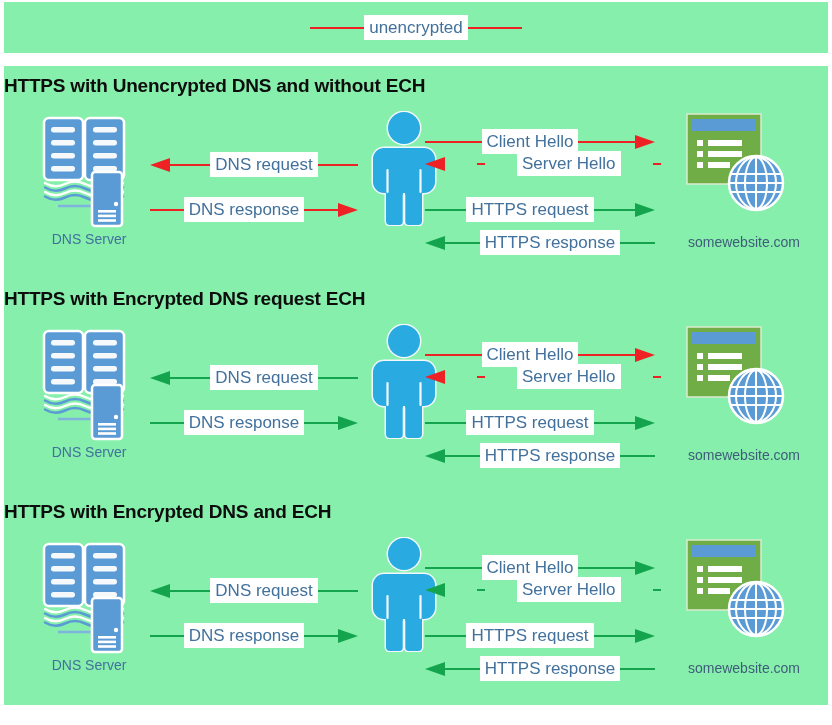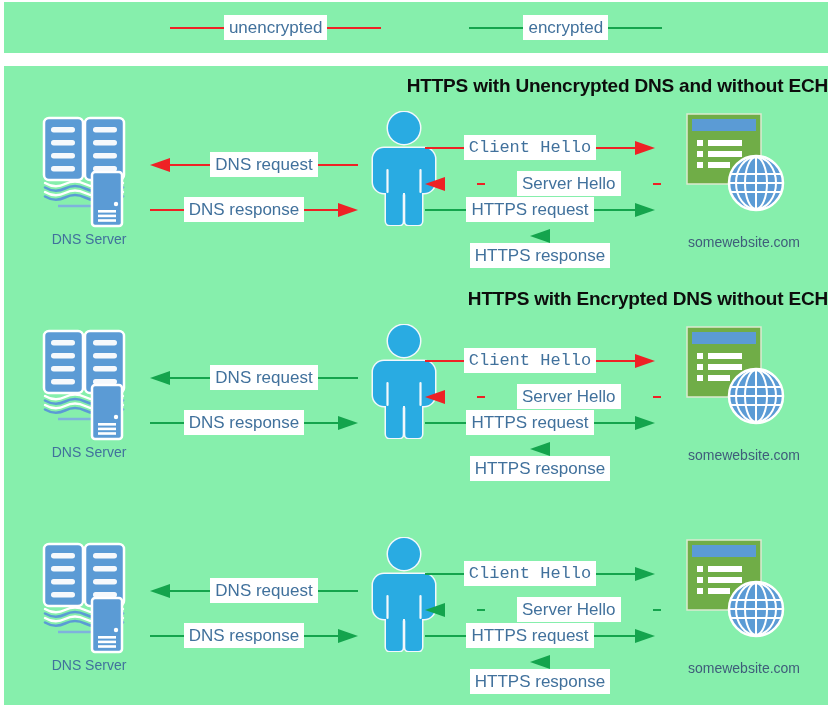--- a/index.html
+++ b/index.html
@@ -20,45 +20,45 @@
     height:51px;
     display:flex; align-items:center; justify-content:center; gap:88px;
     margin-bottom:13px;
   }
   .legend-item { display:flex; align-items:center; }
   .legend-item .seg { width:54px; }
   
   .panel { height:213px; }
   .panel-title {
     position:absolute; top:9px; left:0; right:0; margin:0;
-    text-align:right;
+    text-align:left;
     font-size:19px; font-weight:bold; color:#0d0d0d;
     letter-spacing:-0.2px;
   }
   .dns-icon   { position:absolute; left:28px;  top:50px;  width:112px; height:112px; }
   .person-icon{ position:absolute; left:360px; top:45px;  width:80px;  height:115px; }
   .site-icon  { position:absolute; left:682px; top:47px;  width:100px; height:100px; }
   .entity-label {
     position:absolute; text-align:center;
     font-size:14px; color:#41719c; white-space:nowrap;
   }
   .dns-label  { left:20px;  top:165px; width:130px; }
   .site-label { left:655px; top:168px; width:170px; color:#3f5d7a; }
   
   .msg-row {
     position:absolute; display:flex; align-items:center; height:27px;
   }
   .msg-row.left  { left:146px; width:208px; }
   .msg-row.right { left:421px; width:230px; }
   .r-dnsreq   { top:85px;  }
   .r-dnsresp  { top:130px; }
-  .r-client   { top:68px;font-family:Liberation Mono, monospace;  }
-  .r-server   { top:104px;gap:32px;  }
+  .r-client   { top:62px;  }
+  .r-server   { top:84px;gap:32px;  }
   .r-httpreq  { top:130px;text-align:center; }
-  .r-httpresp { top:163px;flex-direction:column; }
+  .r-httpresp { top:163px; }
   .seg { height:2px; flex:1 1 auto; min-width:8px; }
   .msg-label {
     background:#fff; color:#41719c;
     font-size:17px; line-height:25px;
     padding:0 5px; white-space:nowrap; flex:0 0 auto;
   }
   .ah {
     width:0; height:0; flex:0 0 auto;
     border-top:7px solid transparent;
     border-bottom:7px solid transparent;
@@ -149,25 +149,20 @@
 </svg>
 
 <div class="page">
 
   <section class="band legend">
     <div class="legend-item" data-color="red">
       <span class="seg"></span>
       <span class="msg-label">unencrypted</span>
       <span class="seg"></span>
     </div>
-    <div class="legend-item" data-color="green">
-      <span class="seg"></span>
-      <span class="msg-label">encrypted</span>
-      <span class="seg"></span>
-    </div>
   </section>
 
   <section class="band panel">
     <h2 class="panel-title">HTTPS with Unencrypted DNS and without ECH</h2>
     <svg class="dns-icon">
         <use href="#sym-dns"></use>
       </svg>
     <svg class="person-icon">
         <use href="#sym-person"></use>
       </svg>
@@ -209,21 +204,21 @@
     </div>
     <div class="msg-row right r-httpresp" data-color="green">
       <span class="ah ah-left"></span>
       <span class="seg"></span>
       <span class="msg-label">HTTPS response</span>
       <span class="seg"></span>
     </div>
   </section>
 
   <section class="band panel">
-    <h2 class="panel-title">HTTPS with Encrypted DNS without ECH</h2>
+    <h2 class="panel-title">HTTPS with Encrypted DNS request ECH</h2>
     <svg class="dns-icon">
         <use href="#sym-dns"></use>
       </svg>
     <svg class="person-icon">
         <use href="#sym-person"></use>
       </svg>
     <svg class="site-icon">
         <use href="#sym-site"></use>
       </svg>
     <div class="entity-label dns-label">DNS Server</div>
@@ -261,20 +256,21 @@
     </div>
     <div class="msg-row right r-httpresp" data-color="green">
       <span class="ah ah-left"></span>
       <span class="seg"></span>
       <span class="msg-label">HTTPS response</span>
       <span class="seg"></span>
     </div>
   </section>
 
   <section class="band panel">
+    <h2 class="panel-title">HTTPS with Encrypted DNS and ECH</h2>
     <svg class="dns-icon">
         <use href="#sym-dns"></use>
       </svg>
     <svg class="person-icon">
         <use href="#sym-person"></use>
       </svg>
     <svg class="site-icon">
         <use href="#sym-site"></use>
       </svg>
     <div class="entity-label dns-label">DNS Server</div>

